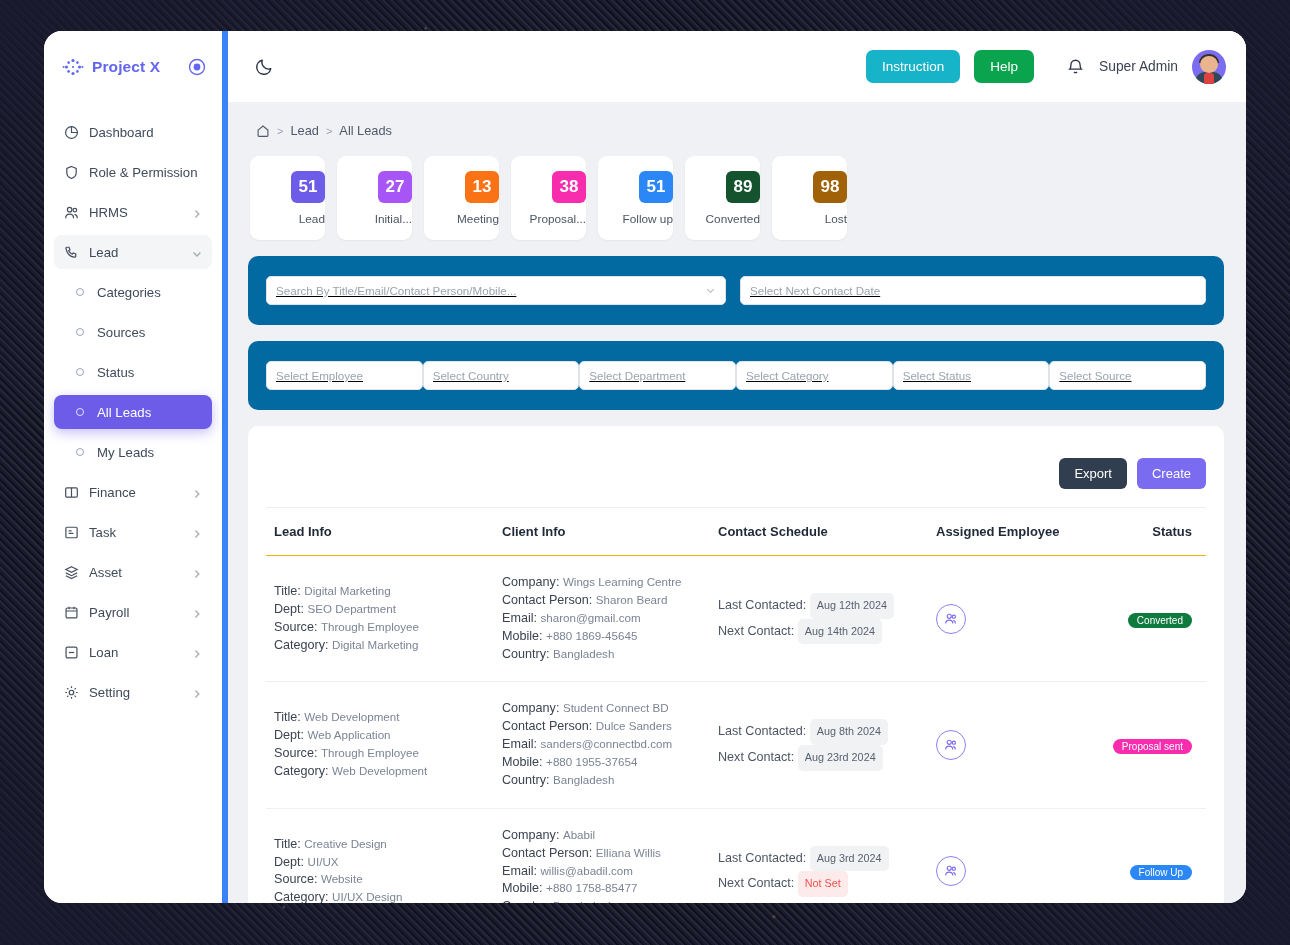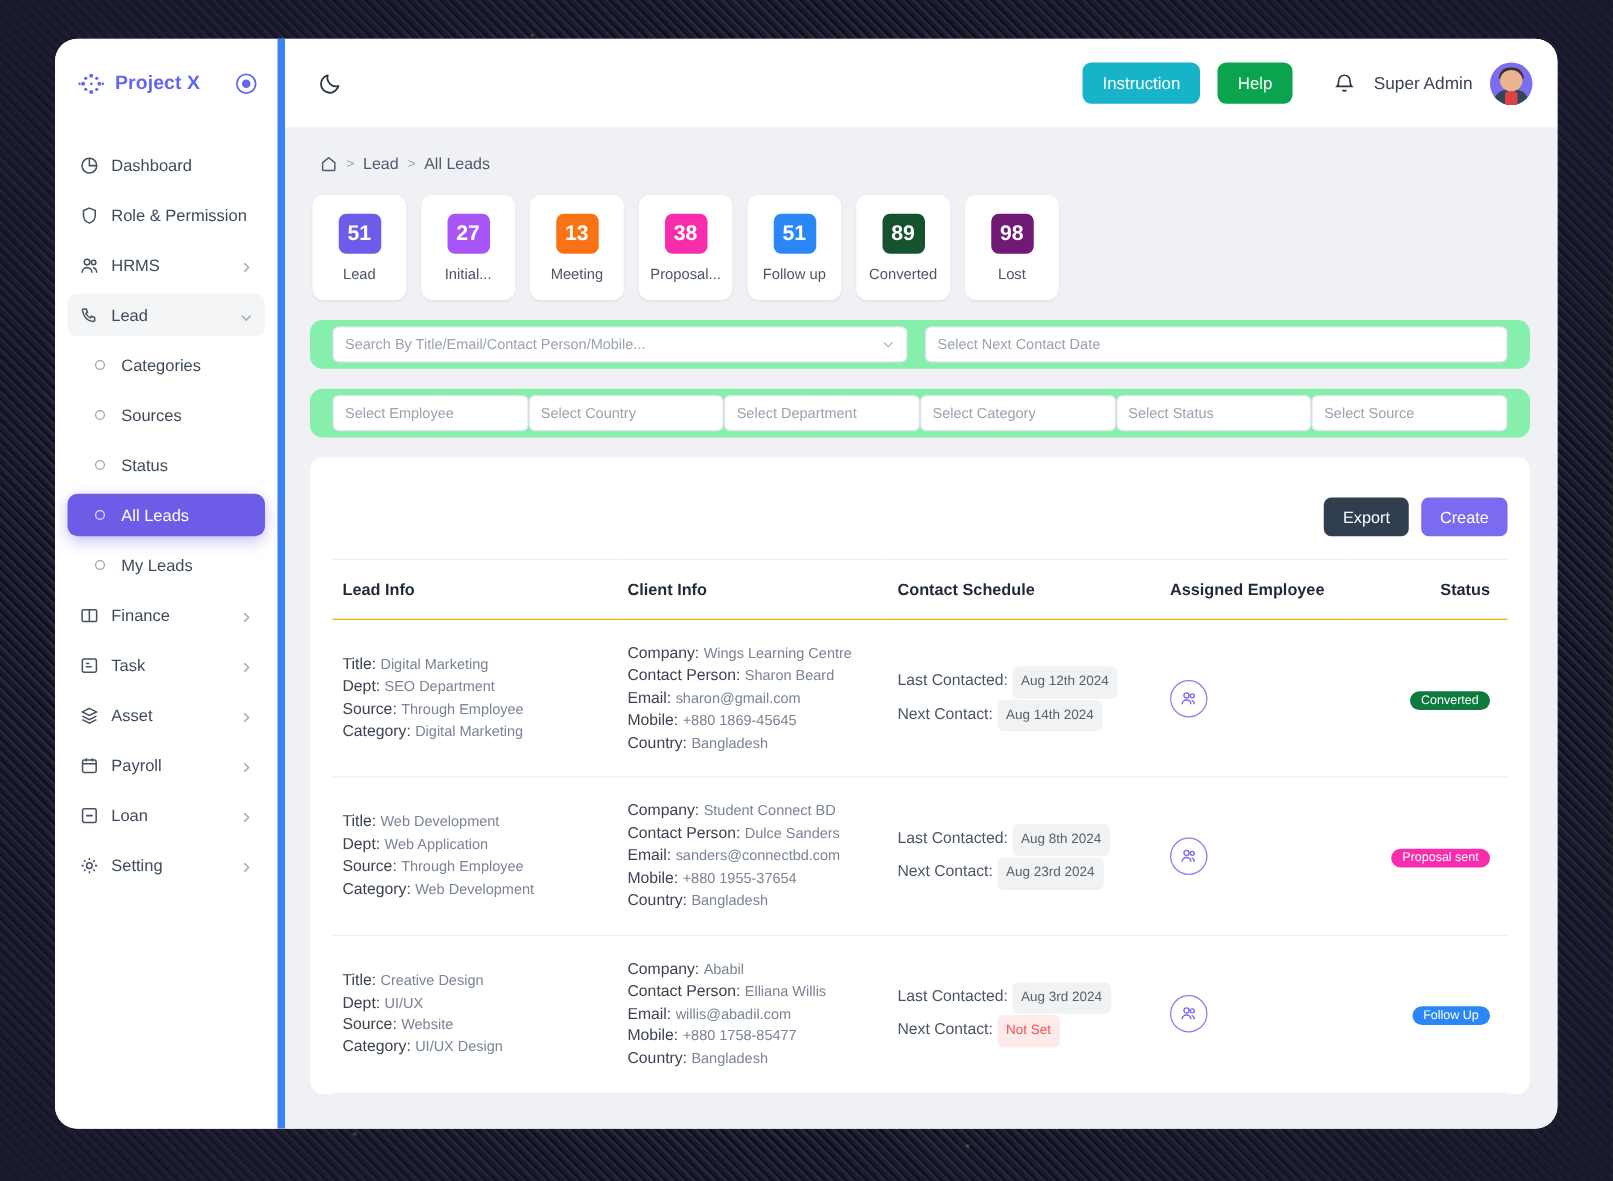--- a/index.html
+++ b/index.html
@@ -108,35 +108,35 @@
   .breadcrumb {
     display: flex; align-items: center; gap: 7px;
     padding: 20px 0 14px 8px; font-size: 12.8px; color: #51596b;
   }
   .breadcrumb .sep { color: #9aa2b1; font-size: 11px; }
 
   
   .stats { display: flex; gap: 12px; padding: 4px 0 0 2px; }
   .stat {
     width: 75px; height: 84px; background: #fff; border-radius: 9px;
-    display: flex; flex-direction: column; align-items: center; justify-content: center;
+    display: flex; flex-direction: column; align-items: flex-end; justify-content: center;
     gap: 9px; box-shadow: 0 1px 2px rgba(16,24,40,.05);
   }
   .stat .num {
     width: 34px; height: 32px; border-radius: 6px; color: #fff;
     display: flex; align-items: center; justify-content: center;
     font-size: 17px; font-weight: bold;
   }
   .stat .cap {
     font-size: 11.8px; color: #4b5563; max-width: 72px;
     white-space: nowrap; overflow: hidden; text-overflow: ellipsis; text-align:center;
   }
 
   
-  .panel { background:#86efac; border-radius: 10px; margin-top: 16px; padding: 5px 18px; }
+  .panel { background:#0369a1; border-radius: 10px; margin-top: 16px; padding: 20px 18px; text-decoration: underline; }
   .row-search { display: flex; gap: 14px; }
   .field {
     height: 29px; border: 1px solid #dfe3ea; border-radius: 5px;
     display: flex; align-items: center; padding: 0 9px;
     font-size: 11.6px; color: #9ba3af; background: #fff;
   }
   .field .ph { flex: 1; white-space: nowrap; overflow: hidden; }
   .f-search { flex: 0 0 460px; }
   .f-date { flex: 1; }
   .row-filters { display: flex; }
@@ -443,21 +443,21 @@
         </div>
         <div class="stat">
           <span class="num" style="background:#2b87f5">51</span>
           <span class="cap">Follow up</span>
         </div>
         <div class="stat">
           <span class="num" style="background:#14532d">89</span>
           <span class="cap">Converted</span>
         </div>
         <div class="stat">
-          <span class="num" style="background:#701a75">98</span>
+          <span class="num" style="background:#a16207">98</span>
           <span class="cap">Lost</span>
         </div>
       </div>
 
       <div class="panel">
         <div class="row-search">
           <div class="field f-search">
             <span class="ph">Search By Title/Email/Contact Person/Mobile...</span>
             <span style="display:flex">
               <svg viewBox="0 0 12 12" width="11" height="11" fill="none" stroke="#b3b9c4" stroke-width="1.2">

